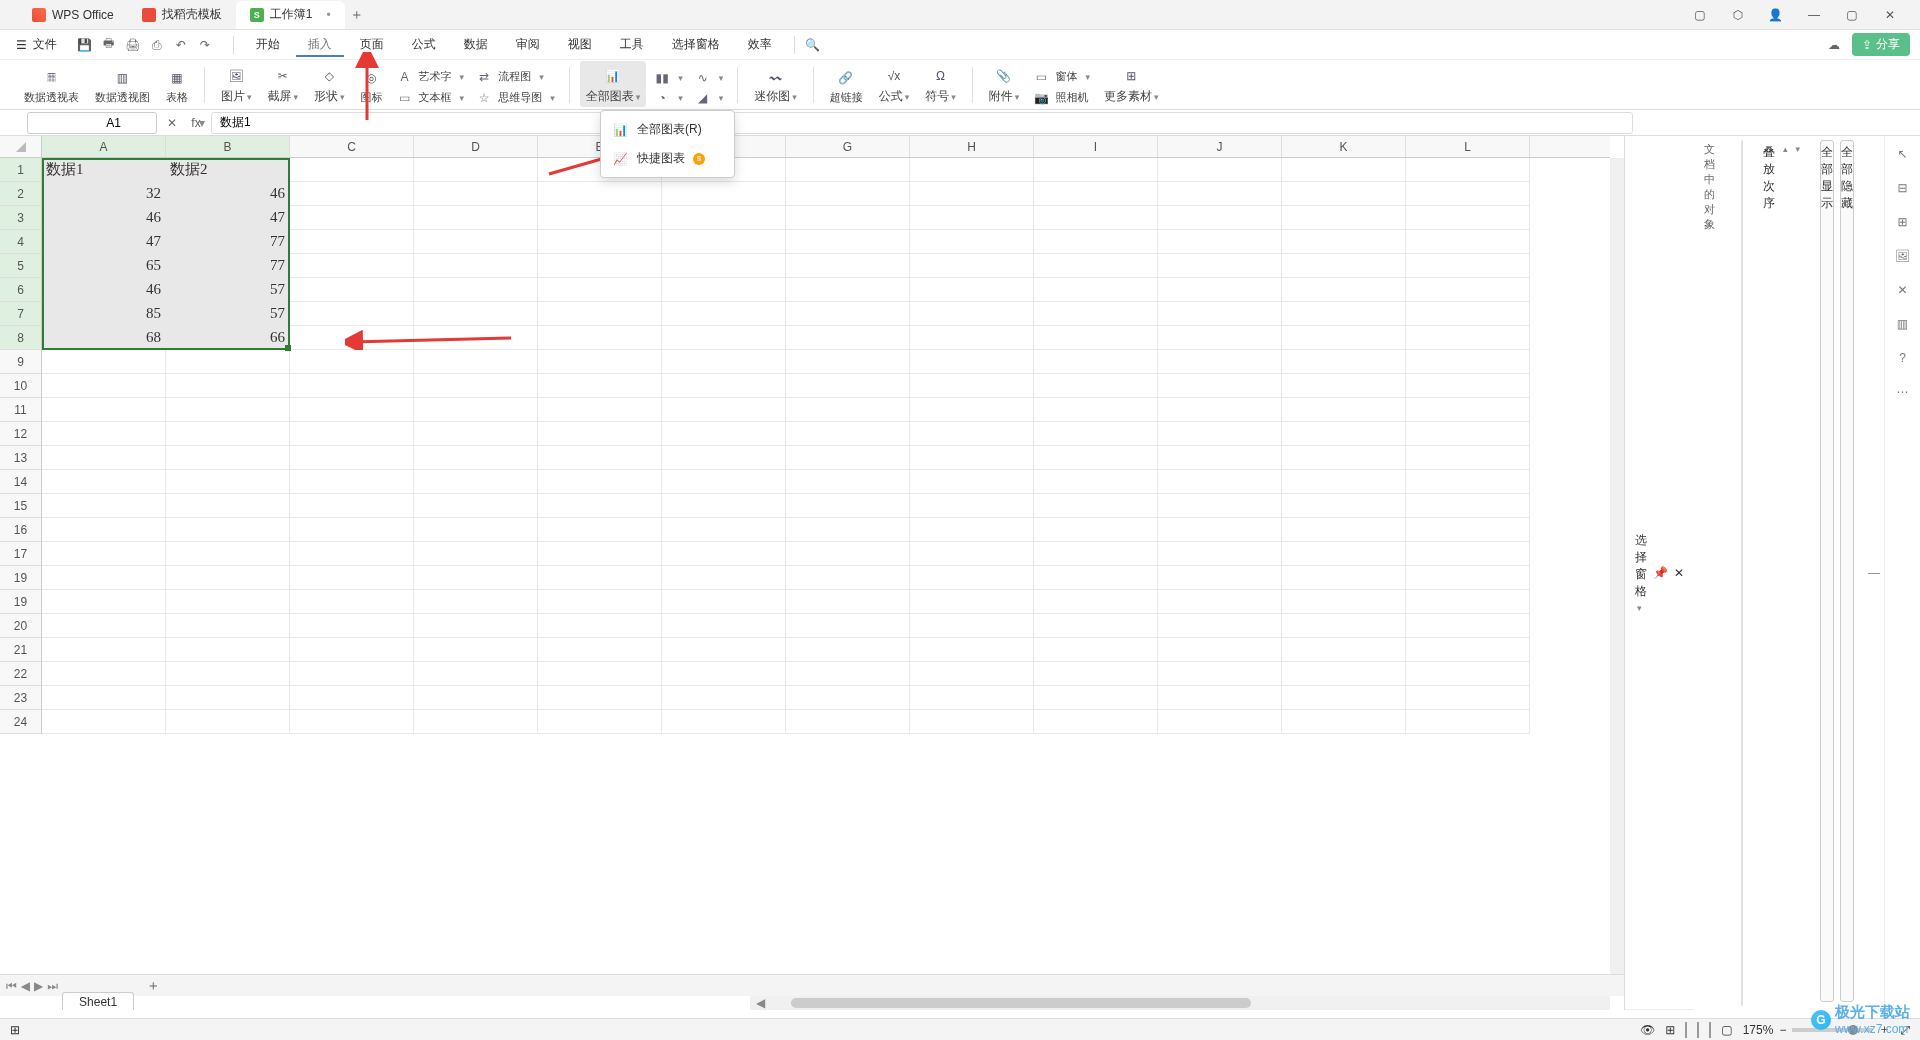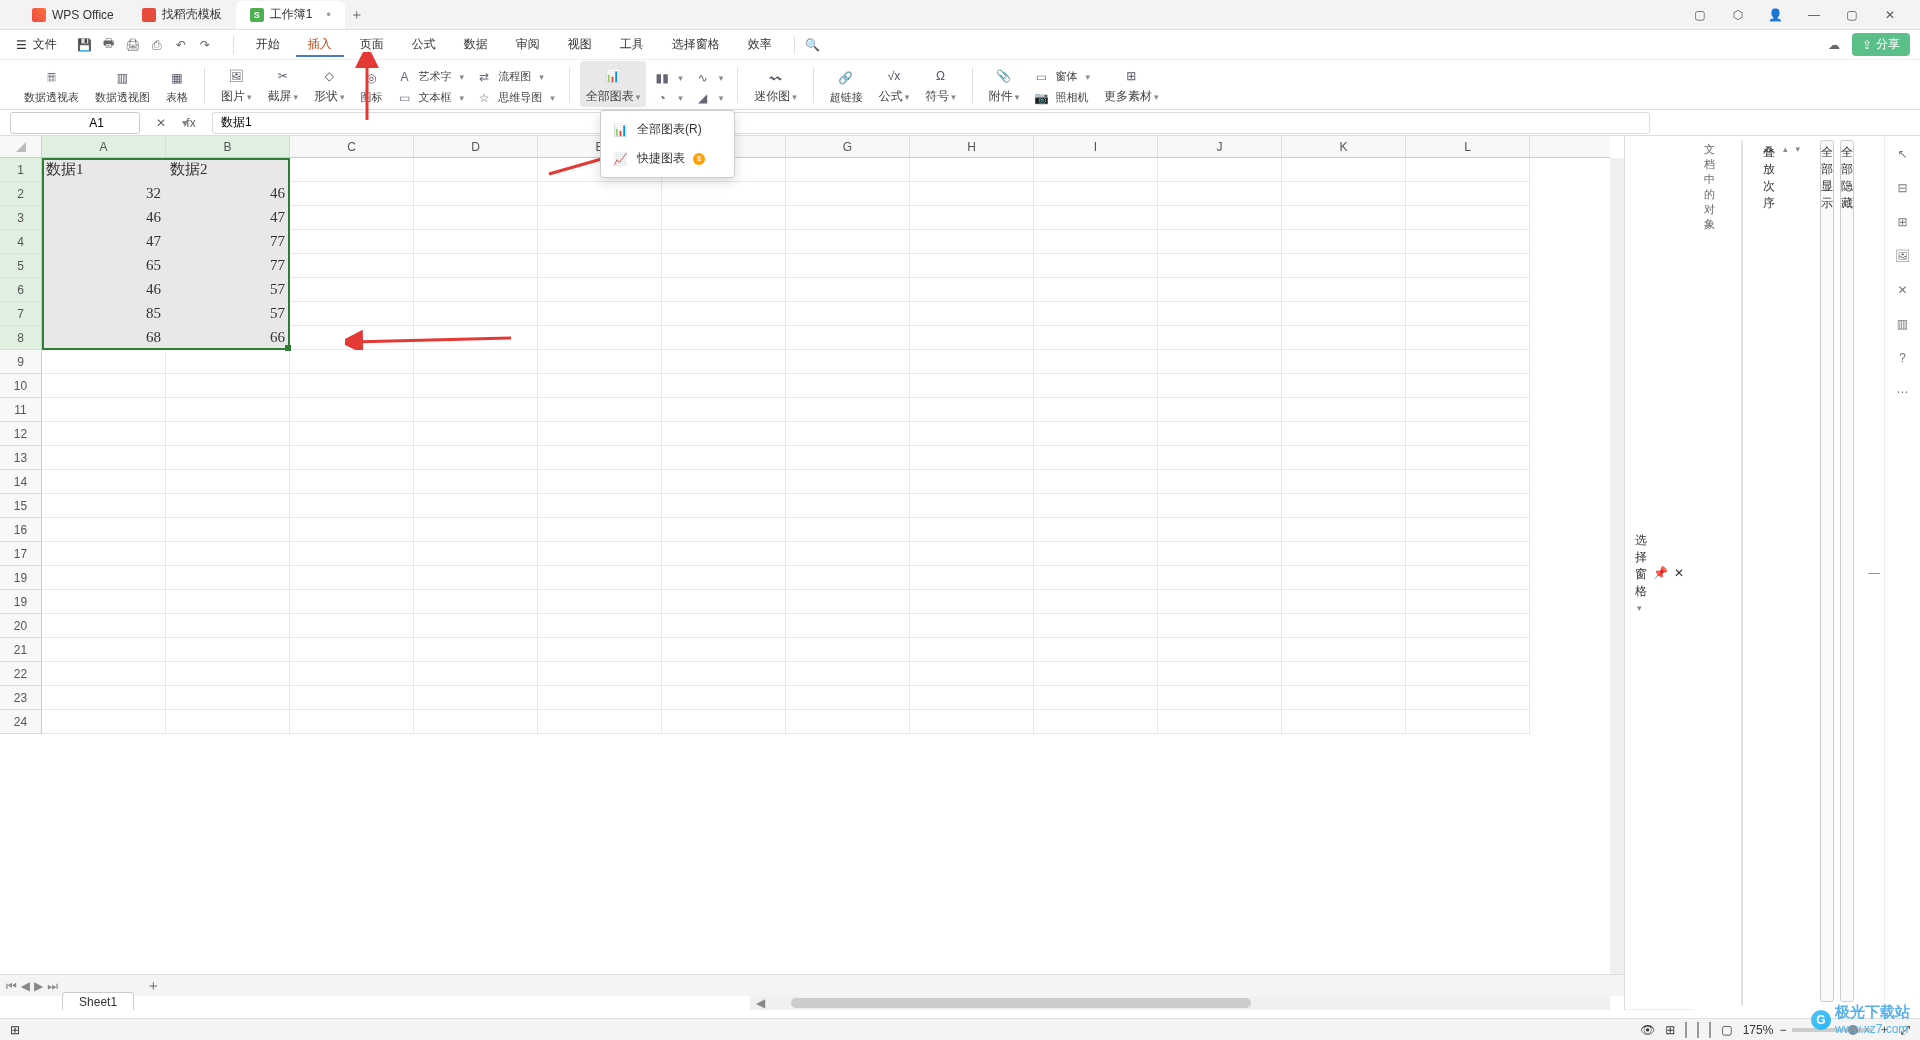--- a/index.html
+++ b/index.html
@@ -18,40 +18,40 @@
   .title-right { margin-left: auto; display: flex; gap: 14px; align-items: center; color: #555; }
   .win-btn { width: 24px; text-align: center; }
 
   
   .menubar { height: 30px; background: #fff; display: flex; align-items: center; padding: 0 10px; border-bottom: 1px solid #eee; gap: 4px; }
   .file-menu { display: flex; align-items: center; gap: 6px; padding: 0 6px; }
   .qat { display: flex; align-items: center; gap: 8px; padding: 0 10px; }
   .qat-icon { color: #666; width: 16px; text-align: center; }
   .menu-sep { width: 1px; height: 18px; background: #ddd; margin: 0 6px; }
   .menu-item { padding: 4px 12px; color: #333; cursor: pointer; }
-  .menu-item.active { color: #c2410c; border-bottom: 2px solid #4a7ebb; padding-bottom: 2px; }
+  .menu-item.active { color: #737373; border-bottom: 2px solid #4a7ebb; padding-bottom: 2px; }
   .menubar-right { margin-left: auto; display: flex; align-items: center; gap: 10px; }
   .share-btn { background: #5bbf8a; color: #fff; padding: 3px 10px; border-radius: 4px; display: flex; align-items: center; gap: 4px; }
 
   
   .ribbon { height: 50px; background: #fff; display: flex; align-items: center; padding: 2px 10px; border-bottom: 1px solid #ddd; gap: 2px; }
   .rgroup { display: flex; align-items: flex-end; gap: 4px; padding: 0 8px; height: 100%;}
   .rsep { width: 1px; height: 36px; background: #e0e0e0; }
   .rbtn-big { display: flex; flex-direction: column; align-items: center; justify-content: flex-end; padding: 2px 6px; gap: 2px; cursor: pointer; height: 46px;}
   .rbtn-big .ricon { width: 22px; height: 20px; display:flex;align-items:center;justify-content:center;color:#556;}
   .rbtn-big .rlabel { font-size: 11px; color: #444; white-space: nowrap; }
   .rbtn-small { display: flex; flex-direction: column; gap: 2px; justify-content: center;}
   .rbtn-row { display: flex; align-items: center; gap: 6px; padding: 2px 4px; cursor: pointer; }
   .rbtn-row .ricon-sm { width: 16px; height: 14px; color: #667; display:flex;align-items:center;justify-content:center;}
   .rbtn-row .rlabel-sm { font-size: 11px; color: #444; white-space: nowrap; }
   .rbtn-big.highlighted { background: #e8e8e8; border-radius: 3px; }
   .caret { font-size: 9px; color: #888; margin-left: 2px; }
 
   
-  .formula-bar { height: 26px; display: flex; align-items: center; padding: 3px 10px; gap: 12px; border-bottom: 1px solid #ddd; }
+  .formula-bar { height: 26px; display: flex; align-items: center; padding: 3px 27px; gap: 6px; border-bottom: 1px solid #ddd; }
   .namebox-wrap { border: 1px solid #ccc; border-radius: 3px; display: flex; align-items: center; width: 130px; height: 22px; }
   .namebox { flex: 1; padding: 0 8px; background: transparent; border: none; outline: none; text-align: center;}
   .namebox-caret { width: 16px; color: #888; text-align: center; }
   .fb-btn { width: 18px; text-align: center; color: #666; }
   .formula-input { flex: 1; border: 1px solid #ddd; border-radius: 3px; height: 22px; padding: 0 8px; outline: none; margin-right: 260px;}
 
   
   .main { position: absolute; top: 136px; left: 0; right: 0; bottom: 30px; display: flex; }
   .grid-area { flex: 1; position: relative; overflow: hidden; }
   .col-headers { position: absolute; top: 0; left: 42px; right: 14px; height: 22px; display: flex; background: #f8f8f8; border-bottom: 1px solid #ccc; }

